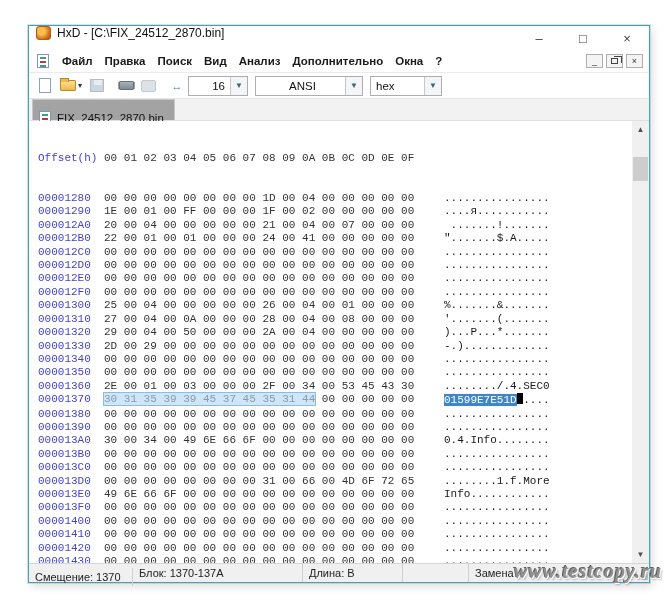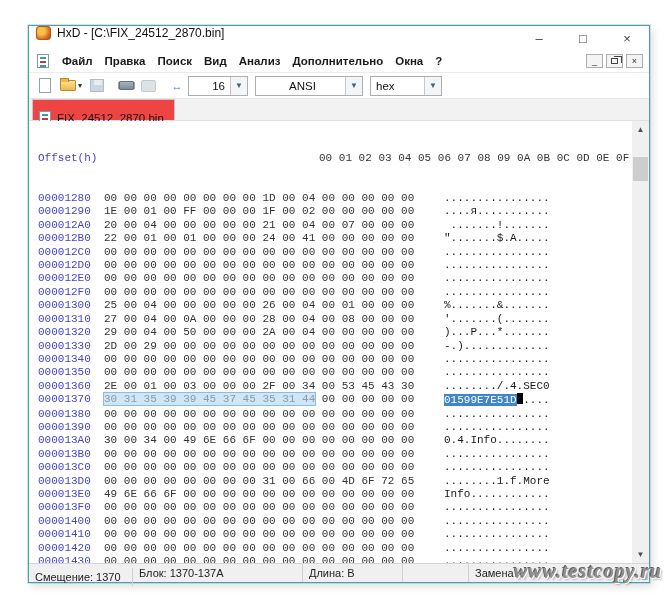--- a/index.html
+++ b/index.html
@@ -53,33 +53,33 @@
   .ic-width { color:#3c7fbe; font-size:11px; font-weight:bold; }
   .combo { height:20px; border:1px solid #abadb3; background:#fff; display:flex;
            align-items:center; margin-right:7px; font-size:11.5px; color:#111; }
   .combo-val { padding:0 5px; flex:1; }
   .combo-btn { width:17px; height:18px; border-left:1px solid #c6c8cc; background:#f3f5f7;
                display:flex; align-items:center; justify-content:center;
                font-size:8px; color:#41647e; }
   
   .tabbar { height:22px; background:#f2f2f2; display:flex; align-items:flex-end;
             padding-left:3px; flex:0 0 auto; border-bottom:1px solid #e0e0e0; }
-  .tab { height:21px; background:#ef4444; border:1px solid #c8c8c8; border-bottom:none;
+  .tab { height:21px; background:#a3a3a3; border:1px solid #c8c8c8; border-bottom:none;
          display:flex; align-items:center; padding:16px 10px 0 6px; font-size:11.5px; color:#111; }
   .tab .doc-icon { margin:0 6px 0 0; }
   
   .hexwrap { flex:1 1 auto; position:relative; overflow:hidden; background:#fff; }
   .hexpane { position:absolute; left:9px; top:4px; right:18px; bottom:0; overflow:hidden;
              font-family:"Liberation Mono","DejaVu Sans Mono",monospace;
              font-size:11px; line-height:13.4px; white-space:pre; cursor:text; }
   .hexrow, .hexhead { display:flex; }
   .off { width:66px; color:#4343cf; flex:0 0 auto; }
   .hx  { width:312px; color:#333; flex:0 0 auto; }
   .asc { margin-left:28px; color:#181818; }
-  .hexhead { color:#2a2ac8;justify-content:space-between; }
+  .hexhead { color:#2a2ac8; }
   .selhex { background:#cde6f8; box-shadow:0 0 0 1px #8ebbe2; color:#8d9aa8; }
   .selasc { background:#3e86c9; color:#fff; }
   .caret { display:inline-block; width:6px; height:11px; background:#000;
            vertical-align:-1px; margin-right:-6px; }
   
   .vscroll { position:absolute; top:0; right:0; bottom:0; width:17px; background:#f0f0f0; }
   .sarrow { position:absolute; left:0; width:17px; height:17px; display:flex; align-items:center;
             justify-content:center; font-size:8px; color:#505050; }
   .sarrow.up { top:0; } .sarrow.down { bottom:0; }
   .sthumb { position:absolute; left:1px; right:1px; top:36px; height:24px; background:#cdcdcd; }

